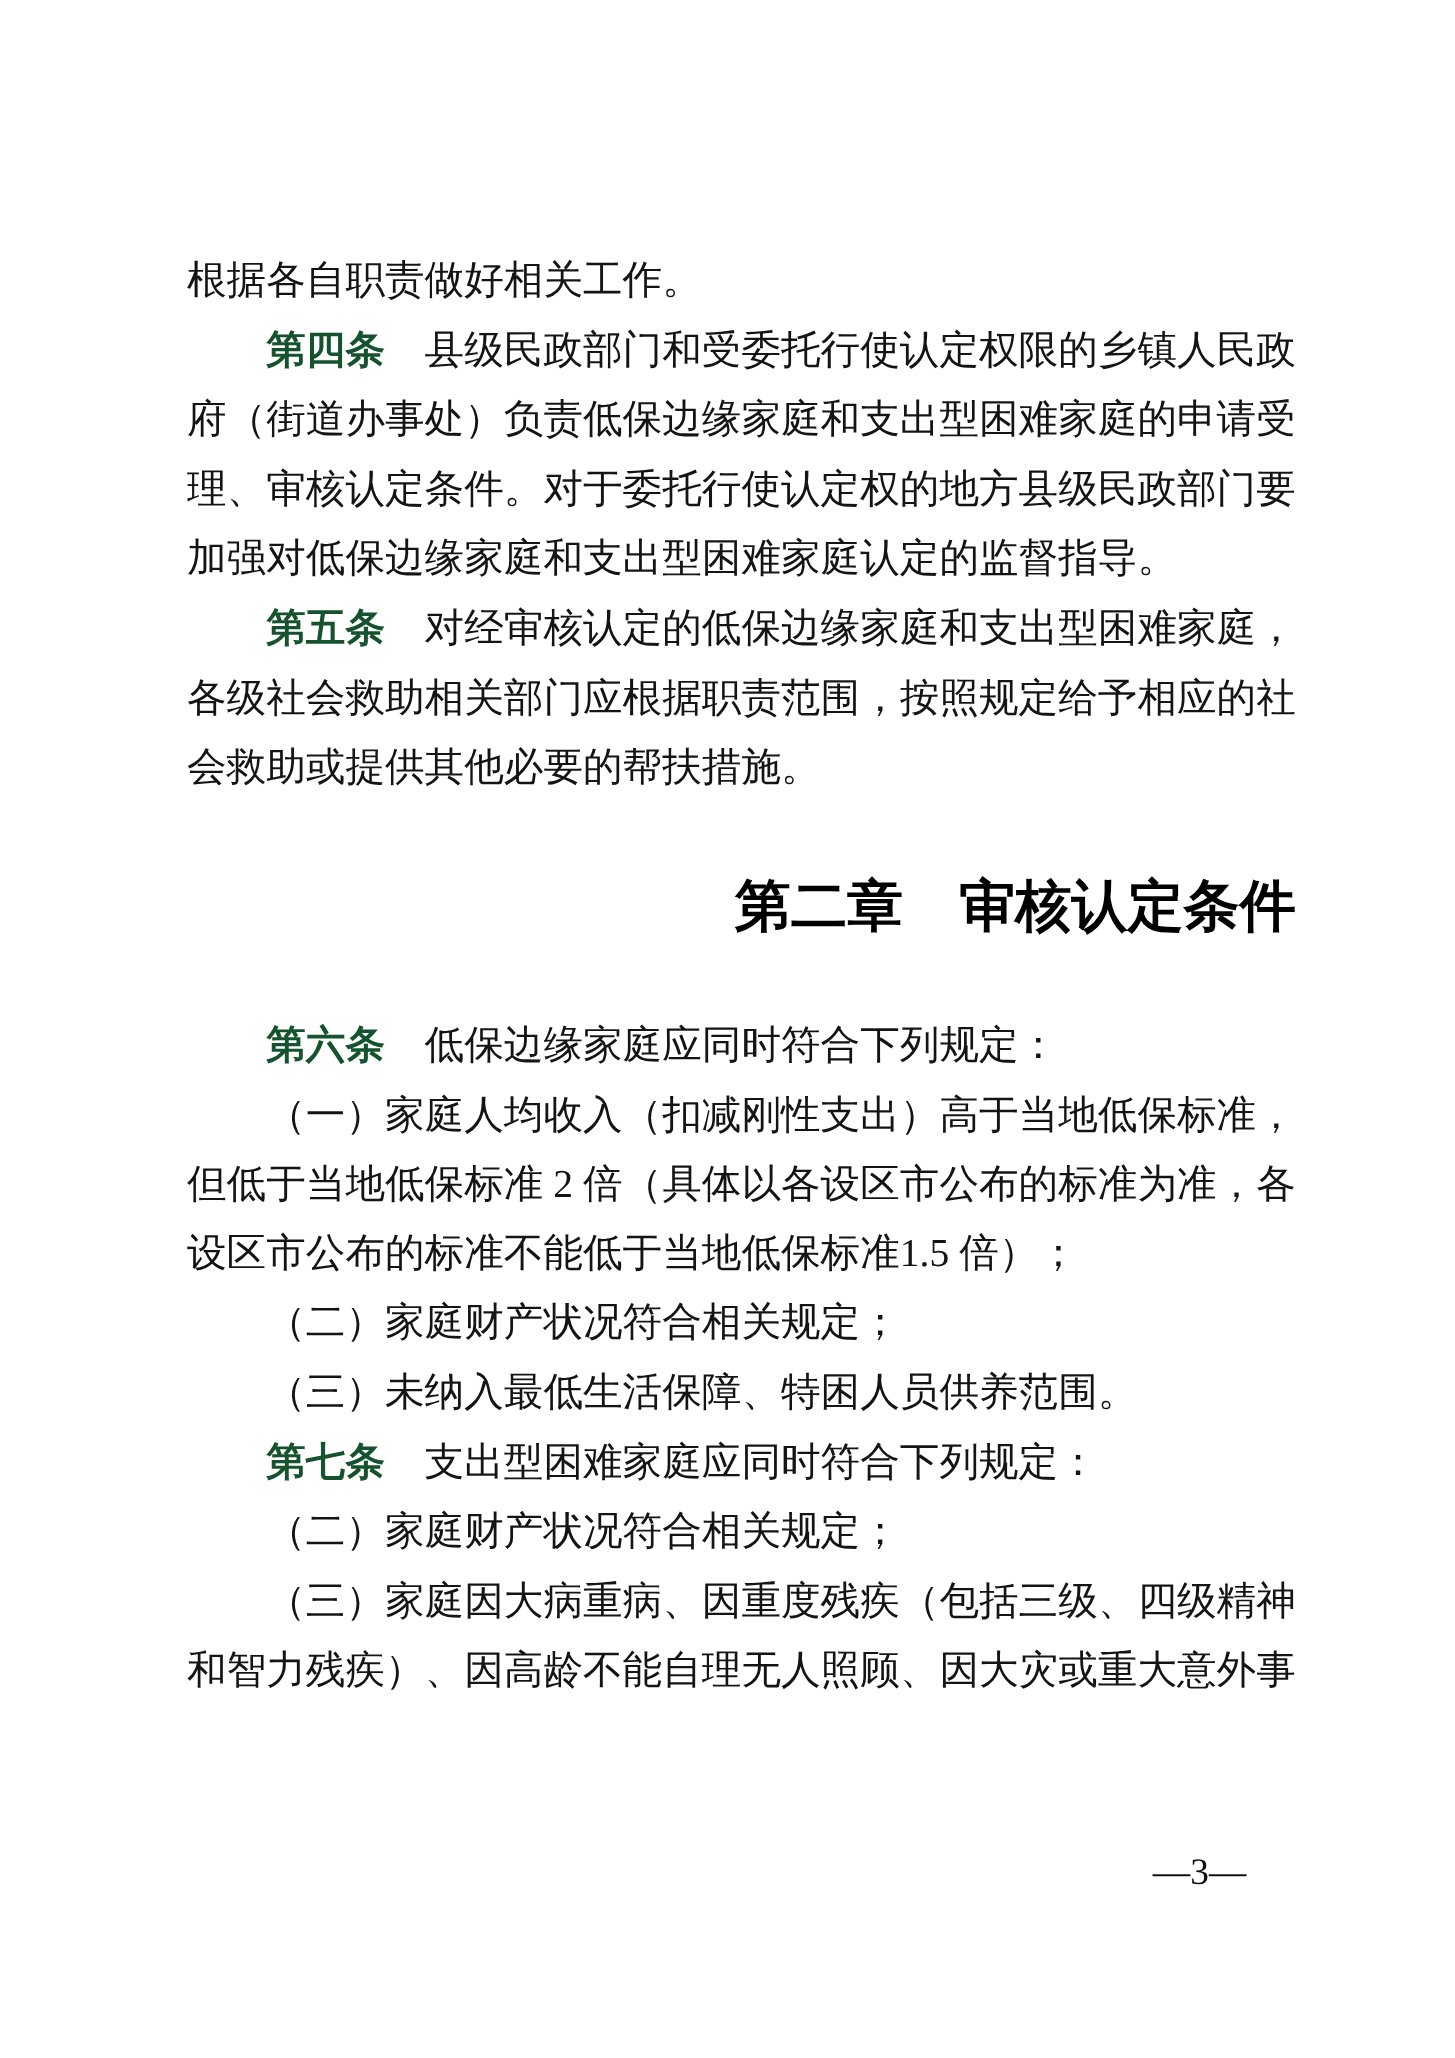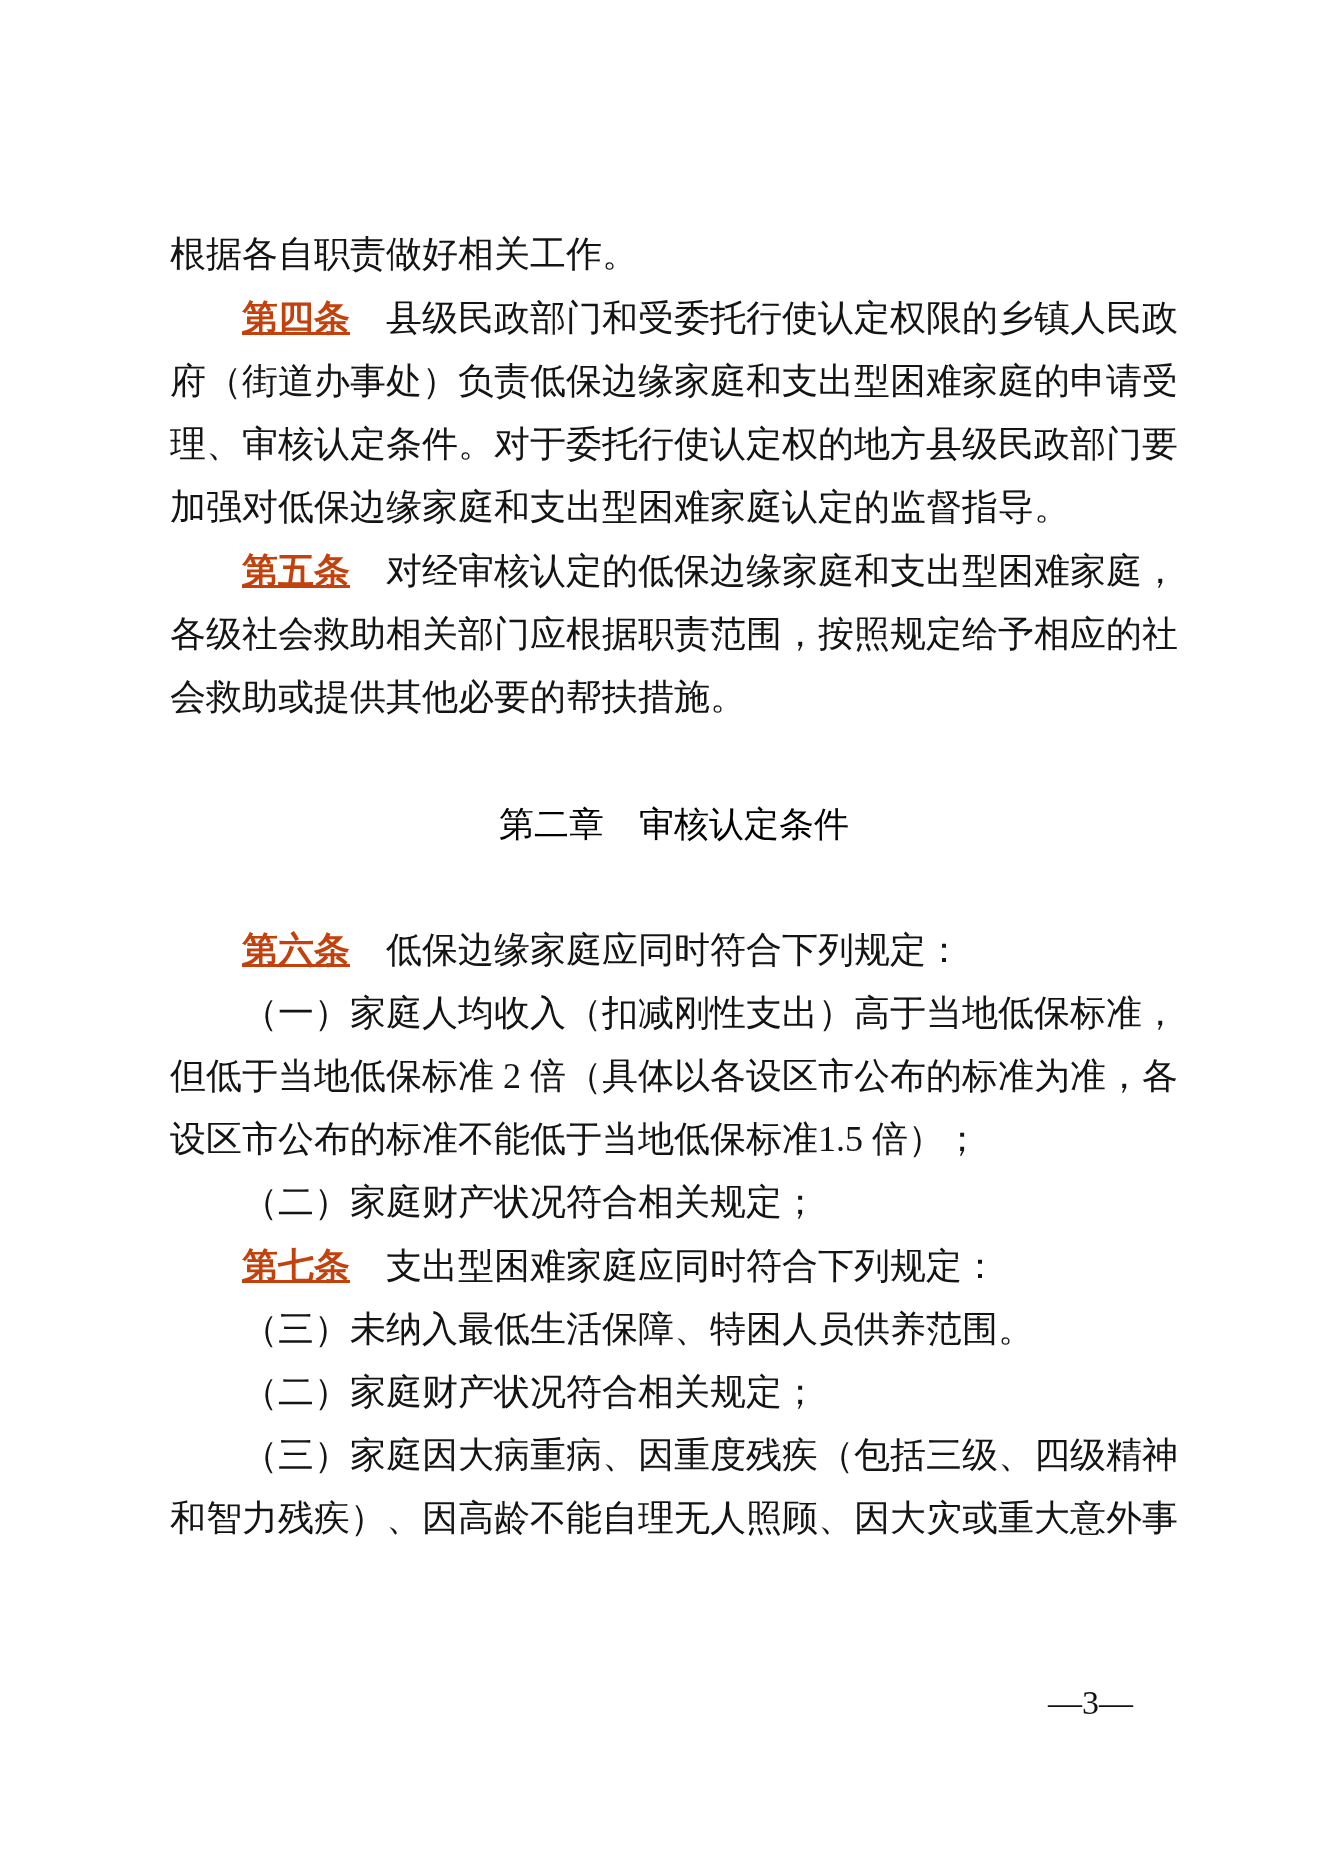--- a/index.html
+++ b/index.html
@@ -30,29 +30,28 @@
     margin: 0;
     padding: 0;
     text-indent: 2em;
   }
   .text-block p.flush {
     text-indent: 0;
   }
   .article-no {
     font-weight: 700;
     font-family: "Liberation Sans", "DejaVu Sans", sans-serif;
-    color: #c2410c;
-    text-decoration: underline;
+    color: #14532d;
   }
   .chapter-heading {
-    text-align: center;
+    text-align: right;
     text-indent: 0 !important;
     font-family: "Liberation Sans", "DejaVu Sans", sans-serif;
-    font-weight: 400;
-    font-size: 35px;
+    font-weight: 700;
+    font-size: 51px;
     line-height: 64px;
     color: #000000;
     margin: 63px 0 62px 0 !important;
   }
   .page-number {
     position: absolute;
     top: 1682px;
     right: 190px;
     font-size: 34px;
     line-height: 42px;
@@ -72,23 +71,23 @@
   <p><b class="article-no">第五条</b><span>　对经审核认定的低保边缘家庭和支出型困难家庭，各级社会救助相关部门应根据职责范围，按照规定给予相应的社会救助或提供其他必要的帮扶措施。</span></p>
 
   <p class="chapter-heading">第二章　审核认定条件</p>
 
   <p><b class="article-no">第六条</b><span>　低保边缘家庭应同时符合下列规定：</span></p>
 
   <p><span>（一）家庭人均收入（扣减刚性支出）高于当地低保标准，但低于当地低保标准 2 倍（具体以各设区市公布的标准为准，各设区市公布的标准不能低于当地低保标准1.5 倍）；</span></p>
 
   <p><span>（二）家庭财产状况符合相关规定；</span></p>
 
+  <p><span>（三）未纳入最低生活保障、特困人员供养范围。</span></p>
+
   <p><b class="article-no">第七条</b><span>　支出型困难家庭应同时符合下列规定：</span></p>
-
-  <p><span>（三）未纳入最低生活保障、特困人员供养范围。</span></p>
 
 
   <p><span>（二）家庭财产状况符合相关规定；</span></p>
 
   <p><span>（三）家庭因大病重病、因重度残疾（包括三级、四级精神和智力残疾）、因高龄不能自理无人照顾、因大灾或重大意外事</span></p>
 
 </div>
 
 <div class="page-number">—3—</div>
 

